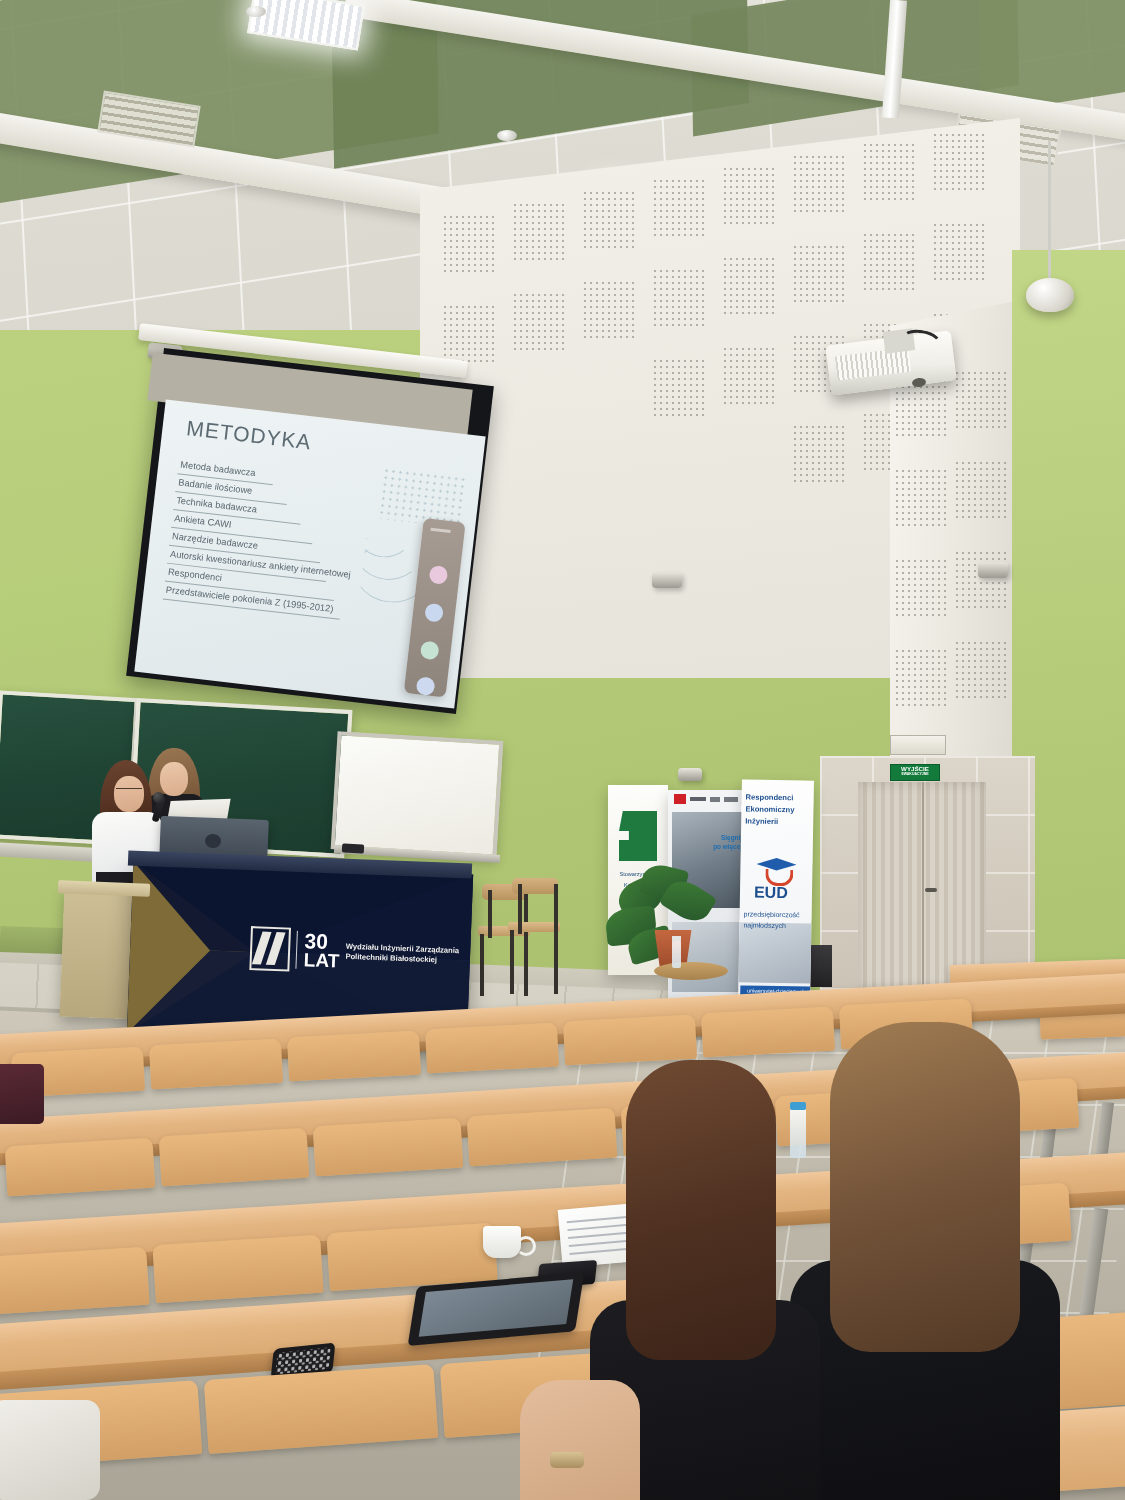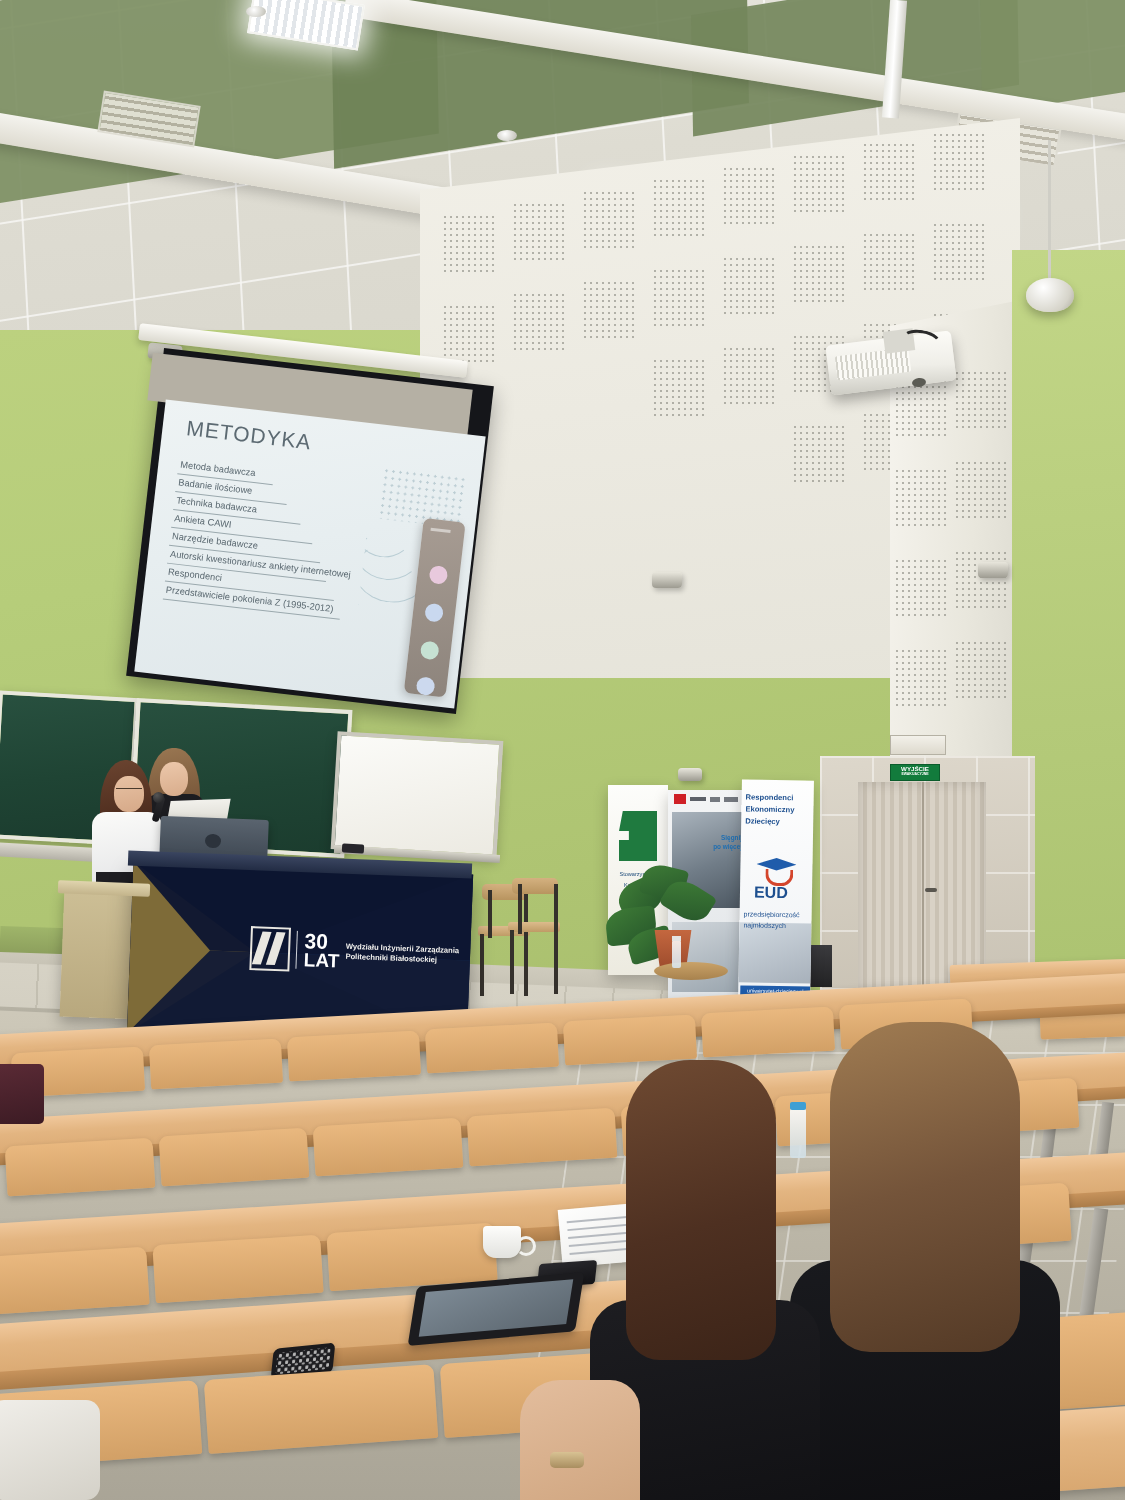--- a/index.html
+++ b/index.html
@@ -487,21 +487,21 @@
       <div>po więcej</div>
     </div>
     <div id="ban2-photo2"></div>
   </div>
 
   <div class="banner" id="ban3">
     <div id="ban3-people"></div>
     <div id="ban3-title">
       <div>Respondenci</div>
       <div>Ekonomiczny</div>
-      <div>Dziecięcy</div>
+      <div>Inżynierii</div>
     </div>
     <div id="ban3-cap">
       <div class="cap"></div>
         <div class="arc"></div>
     </div>
     <div id="ban3-eud">EUD</div>
     <div id="ban3-sub">
       <div>przedsiębiorczość</div>
       <div>najmłodszych</div>
     </div>

